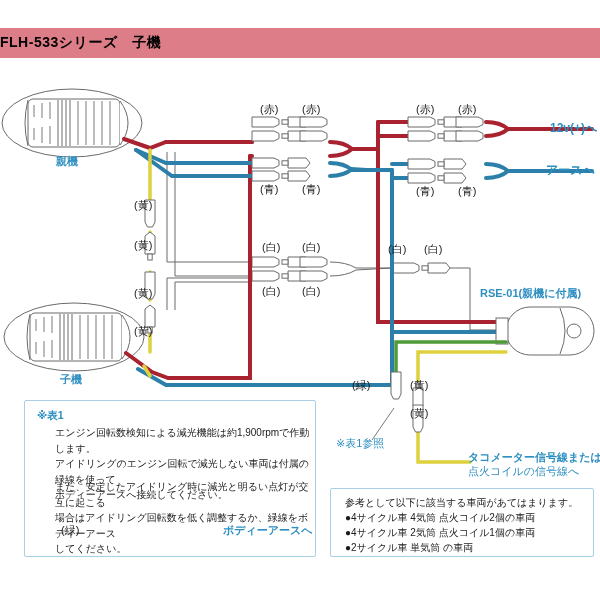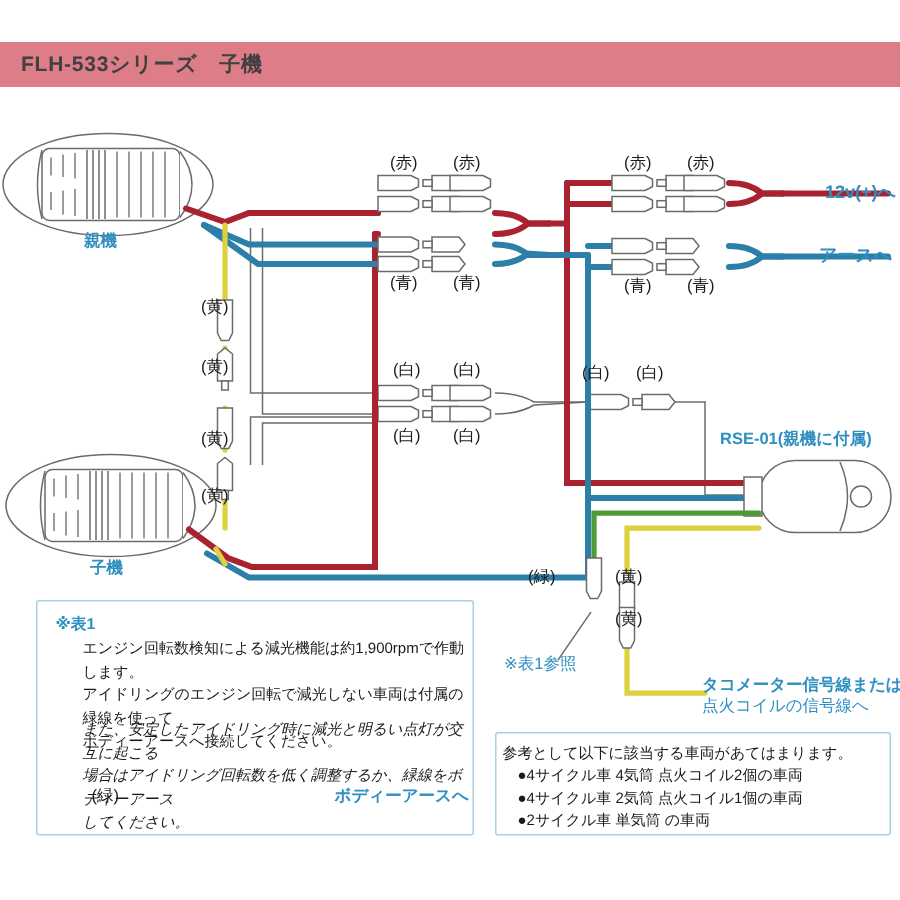--- a/index.html
+++ b/index.html
@@ -4,38 +4,38 @@
 <style>
   html,body{margin:0;padding:0;background:#ffffff;}
   body{width:600px;height:600px;position:relative;overflow:hidden;
        font-family:"Liberation Sans","DejaVu Sans",sans-serif;}
   #stage{position:absolute;left:0;top:0;width:600px;height:600px;}
   svg.layer{position:absolute;left:0;top:0;width:600px;height:600px;}
 
   
   .titlebar{position:absolute;left:0;top:28px;width:600px;height:30px;
             background:#dd7d87;display:flex;align-items:center;}
-  .titlebar .t{color:#404040;font-size:14px;font-weight:bold;
-               letter-spacing:.5px;padding-left:14px;white-space:nowrap;}
+  .titlebar .t{color:#000000;font-size:14px;font-weight:bold;
+               letter-spacing:.5px;white-space:nowrap;}
 
   
   .lbl{position:absolute;white-space:nowrap;line-height:1;}
   .blk{color:#1a1a1a;font-size:11px;}
   .blu{color:#2e8fc0;font-size:11px;}
   .blu12{color:#2e8fc0;font-size:12px;font-weight:bold;}
   .dev{color:#2e8fc0;font-size:11px;font-weight:bold;}
 
   
   .notebox{position:absolute;left:24px;top:400px;width:290px;height:155px;
            border:1.5px solid #a9cfe4;background:#ffffff;border-radius:2px;}
   .note-h{position:absolute;left:12px;top:8px;color:#2e8fc0;
           font-size:10.5px;font-weight:bold;}
   .note-p{position:absolute;color:#1a1a1a;font-size:10px;line-height:1.55;}
   .note-p1{left:30px;top:24px;}
-  .note-p2{left:30px;top:78px;font-style:italic;}
+  .note-p2{left:30px;top:78px;}
   .note-green-lbl{position:absolute;left:36px;top:122px;
                   color:#1a1a1a;font-size:11px;}
   .note-green-to{position:absolute;left:198px;top:122px;
                  color:#2e8fc0;font-size:11px;font-weight:bold;}
 
   
   .refbox{position:absolute;left:330px;top:488px;width:262px;height:67px;
           border:1.5px solid #a9cfe4;background:#ffffff;border-radius:2px;}
   .ref-line{position:absolute;color:#1a1a1a;font-size:10px;
             line-height:1;white-space:nowrap;}
@@ -318,19 +318,19 @@
       <div>また、安定したアイドリング時に減光と明るい点灯が交互に起こる</div>
       <div>場合はアイドリング回転数を低く調整するか、緑線をボディーアース</div>
       <div>してください。</div>
     </div>
 
     <span class="note-green-lbl">(緑)</span>
     <span class="note-green-to">ボディーアースへ</span>
   </div>
 
   <div class="refbox">
-    <span class="ref-line" style="left:4px;top:9px;">参考として以下に該当する車両があてはまります。</span>
+    <span class="ref-line" style="left:14px;top:9px;">参考として以下に該当する車両があてはまります。</span>
     <span class="ref-line" style="left:14px;top:24px;">●4サイクル車 4気筒 点火コイル2個の車両</span>
     <span class="ref-line" style="left:14px;top:39px;text-align:right;">●4サイクル車 2気筒 点火コイル1個の車両</span>
     <span class="ref-line" style="left:14px;top:54px;text-align:center;">●2サイクル車 単気筒 の車両</span>
   </div>
 
 </div>
 
 </body></html>

